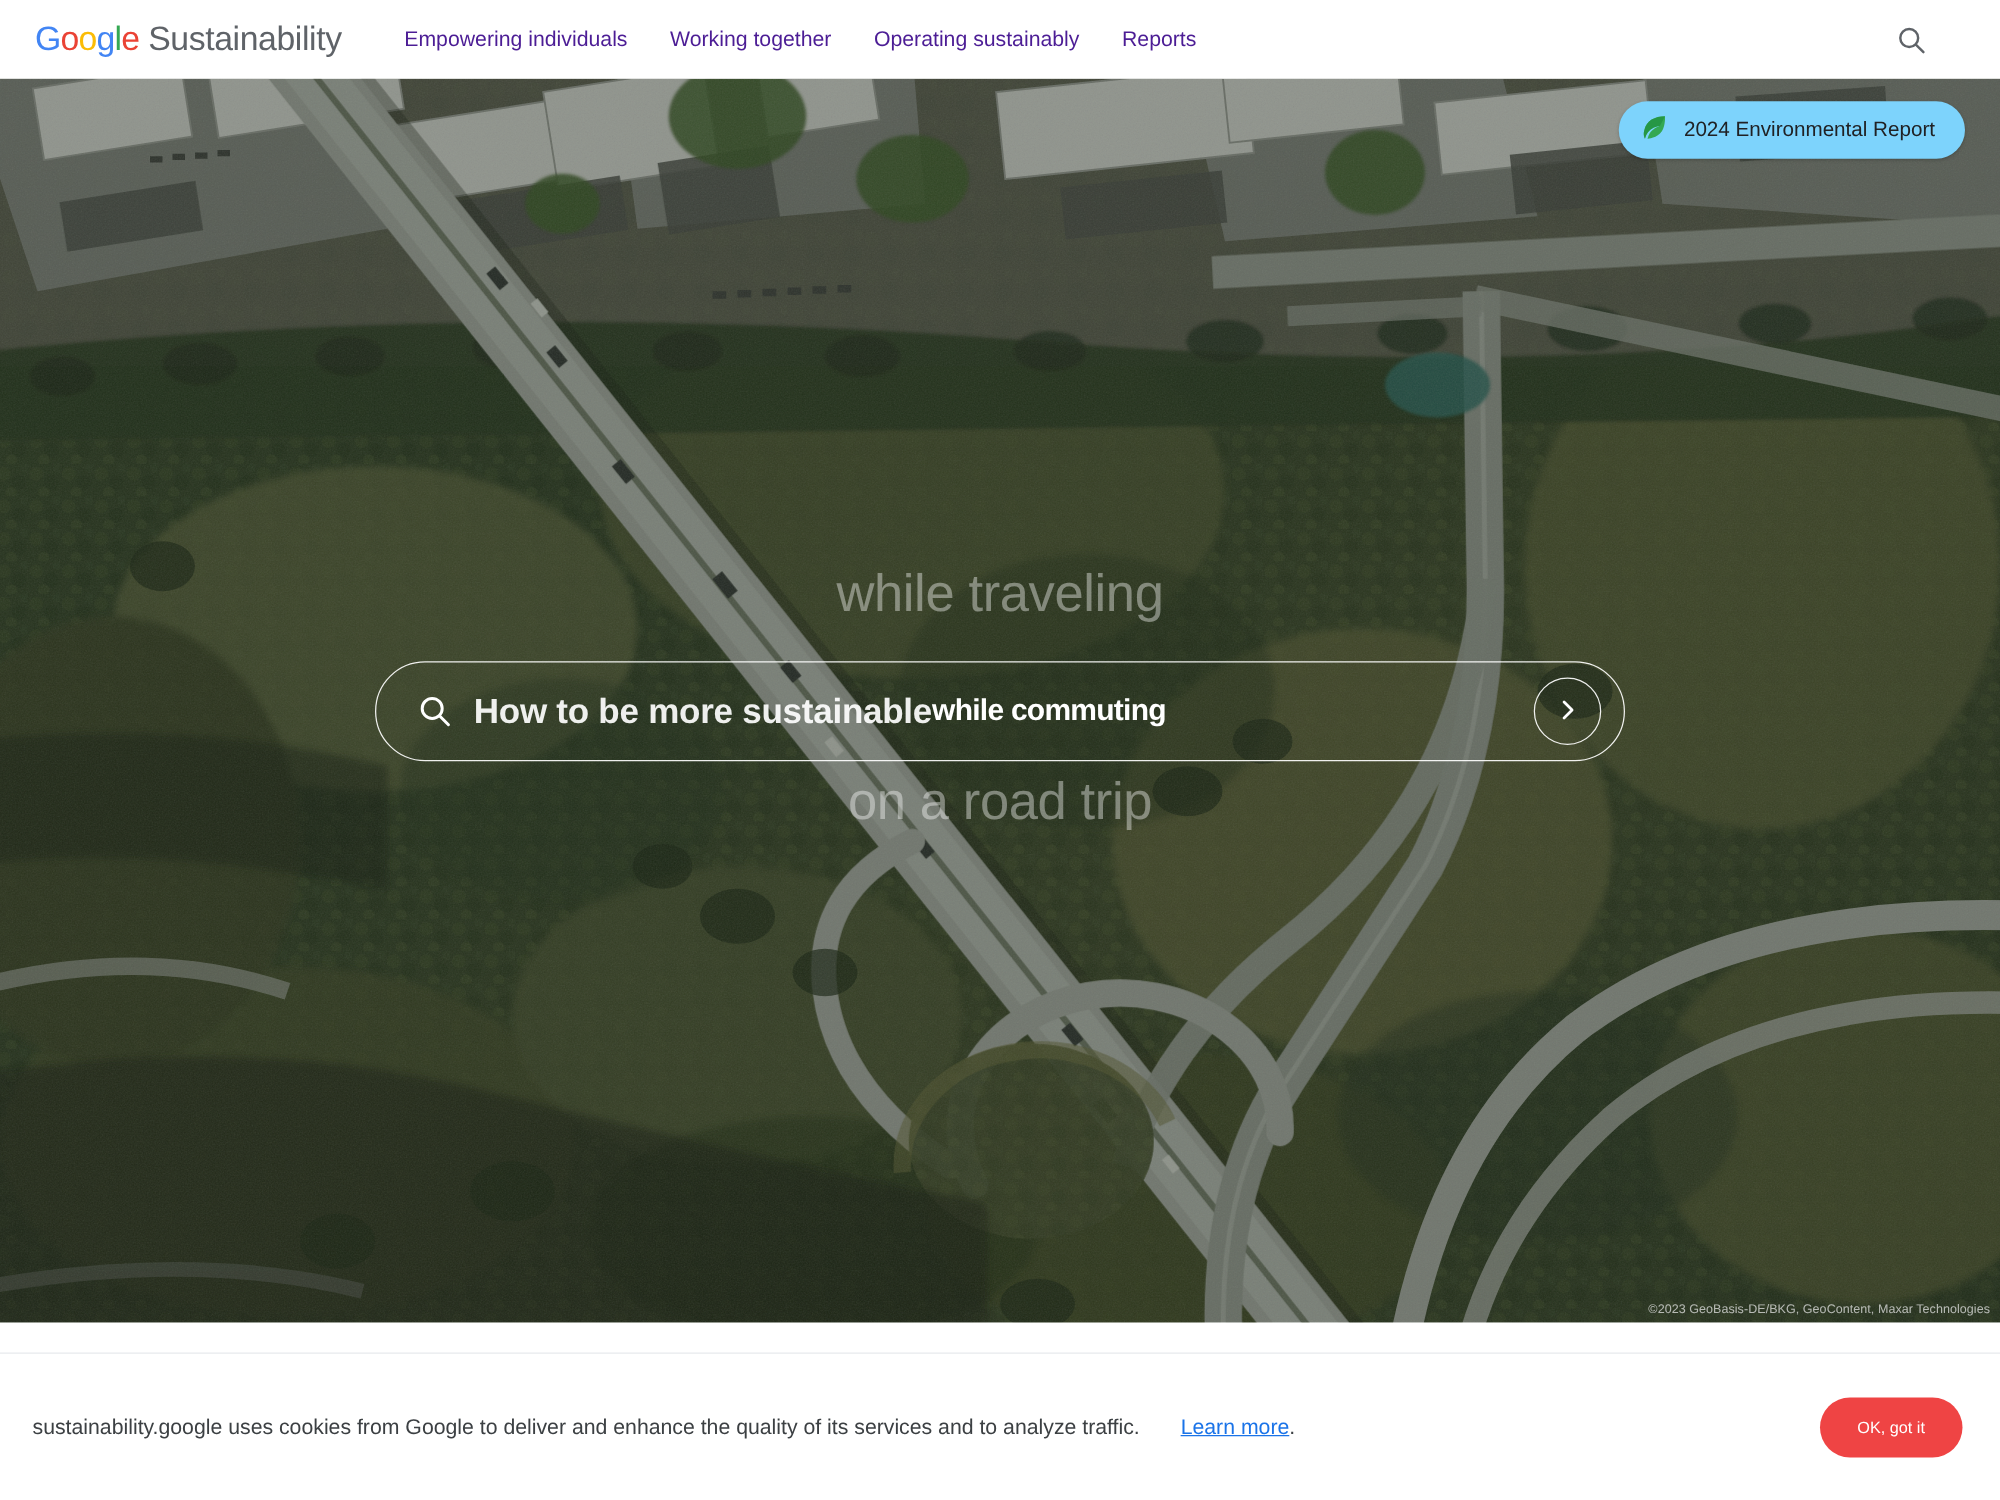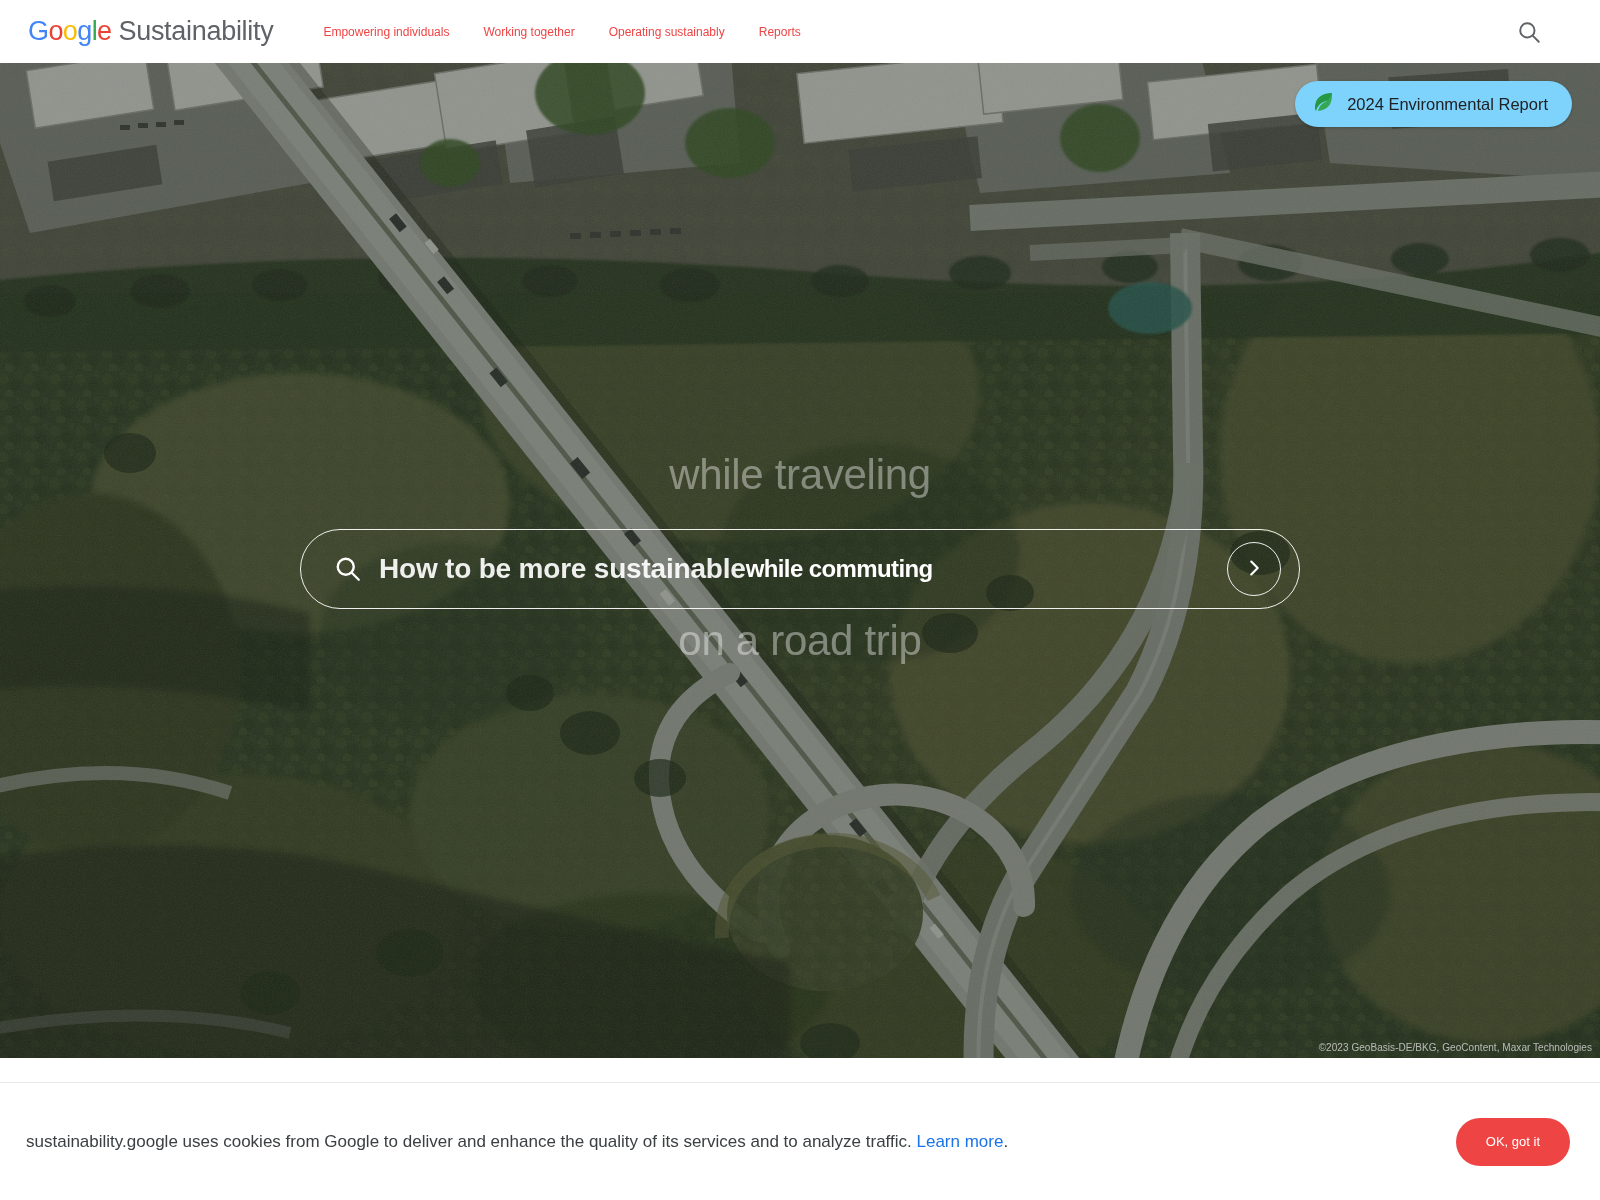--- a/index.html
+++ b/index.html
@@ -42,22 +42,22 @@
     margin-left: 7px;
     font-weight: 400;
   }
   .nav {
     display: flex;
     align-items: center;
     margin-left: 50px;
     gap: 34px;
   }
   .nav-item {
-    font-size: 12px;
-    color: #ef4444;
+    font-size: 17px;
+    color: #4c1d95;
     white-space: nowrap;
     cursor: pointer;
     line-height: 24px;
   }
   .header-search {
     position: absolute;
     right: 58px;
     top: 19px;
     width: 26px;
     height: 26px;
@@ -209,21 +209,23 @@
     padding: 0 30px 0 26px;
     z-index: 60;
   }
   .cookie-text {
     font-size: 17px;
     color: #3c4043;
     line-height: 24px;
   }
   .cookie-link {
     color: #1a73e8;
+    text-decoration: underline;
     cursor: pointer;
+    margin-left: 28px;
   }
   .cookie-ok {
     background: #ef4444;
     color: #ffffff;
     border: none;
     border-radius: 24px;
     height: 48px;
     padding: 0 30px;
     font-size: 13px;
     font-family: "Liberation Sans", sans-serif;

